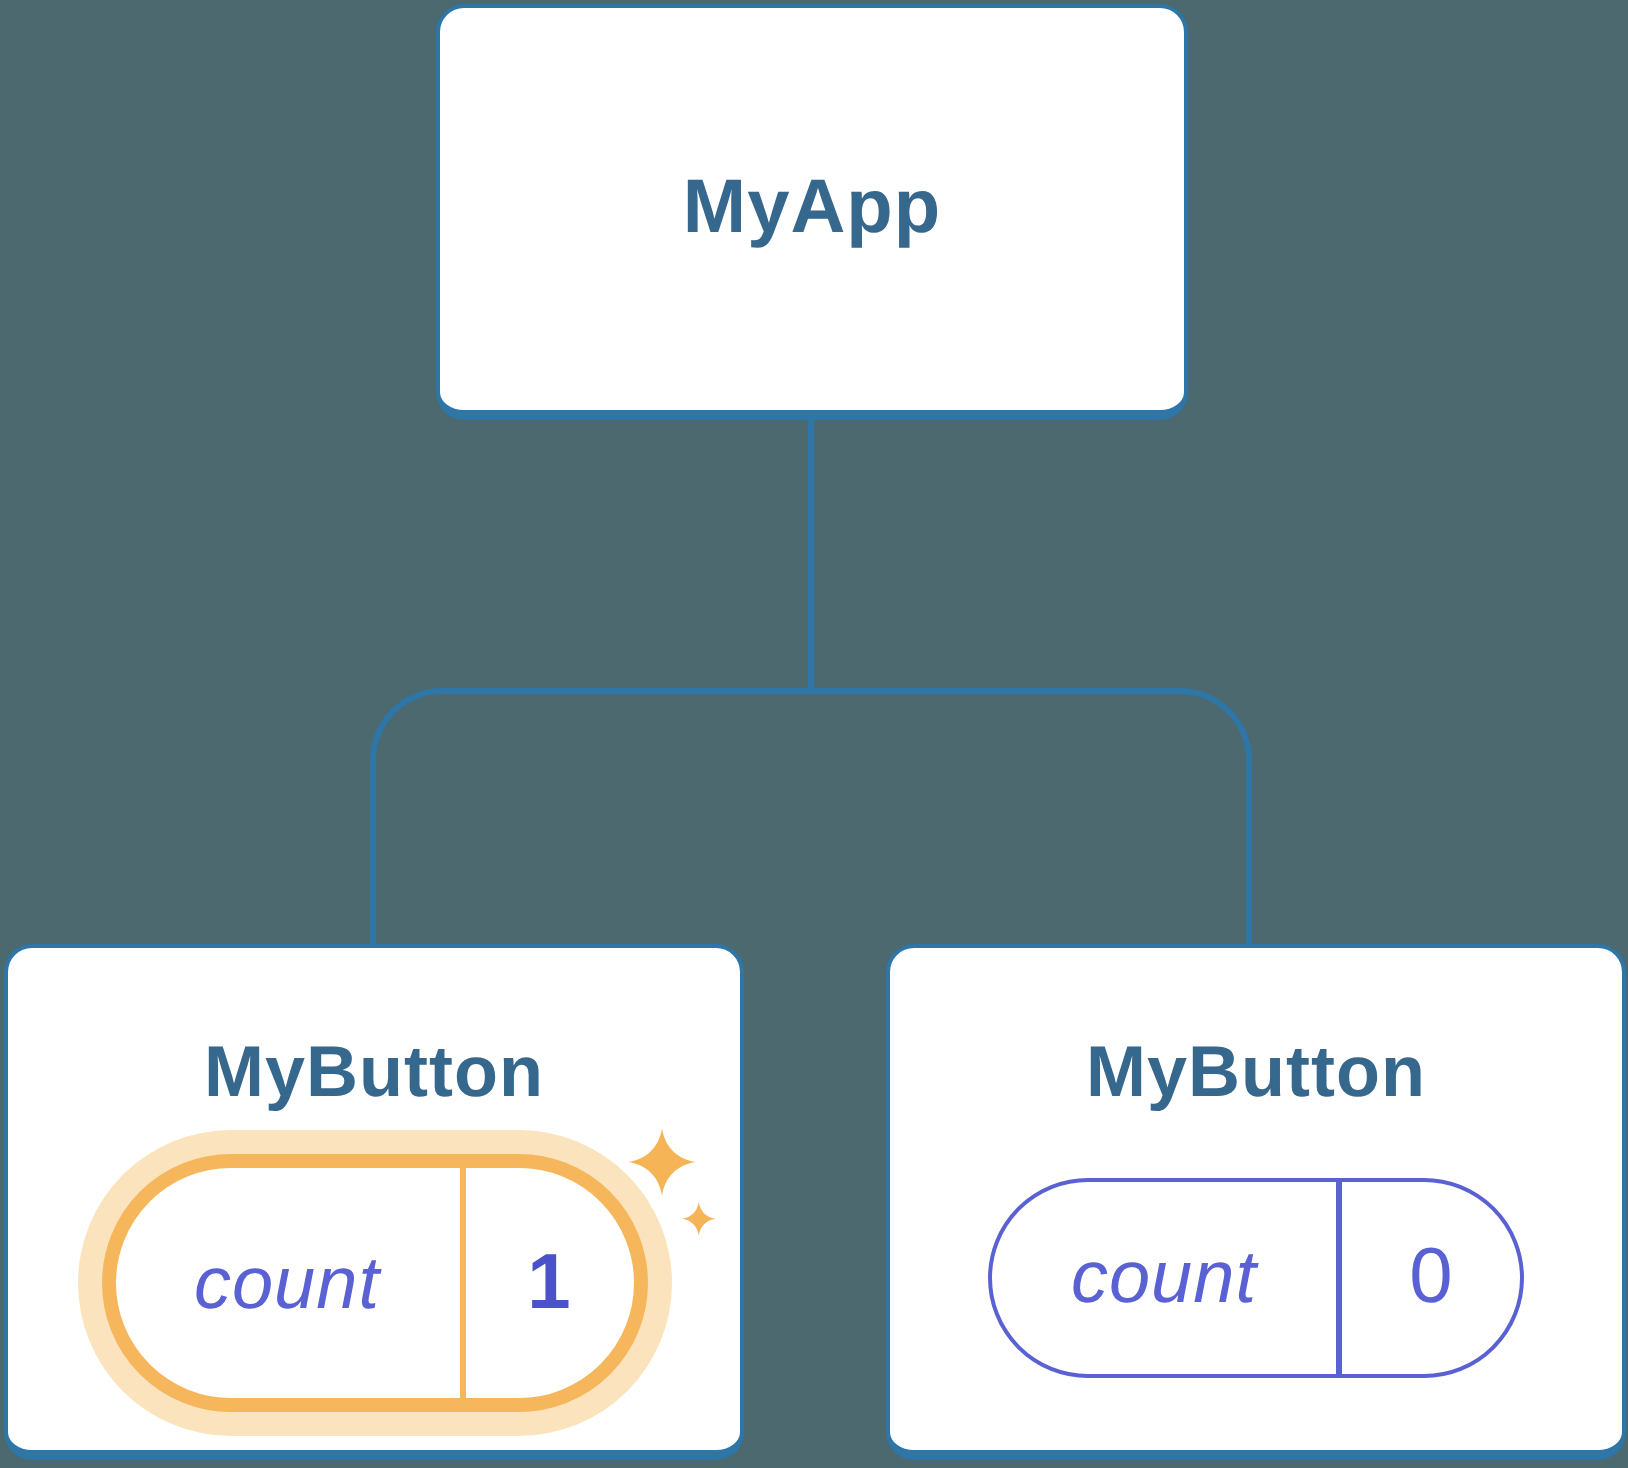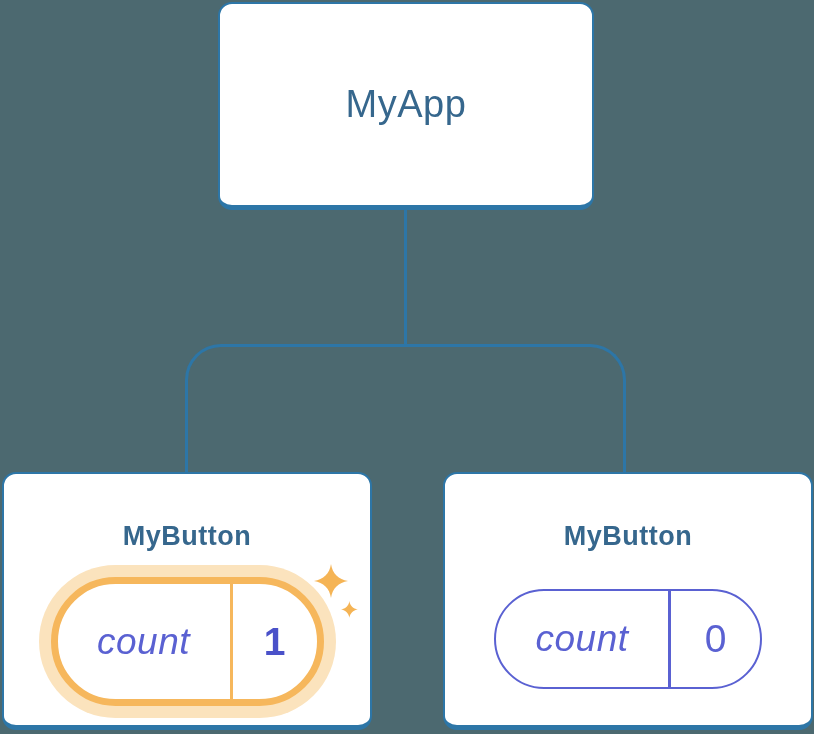--- a/index.html
+++ b/index.html
@@ -31,21 +31,21 @@
     border-radius: 14px;
   }
   .card-root {
     left: 218px; top: 2px;
     width: 376px; height: 208px;
     display: flex; align-items: center; justify-content: center;
   }
   .node-label {
     color: var(--node-text-blue);
     font-size: 38px;
-    font-weight: 400;
+    font-weight: 700;
     letter-spacing: 0.5px;
   }
   .stem {
     position: absolute;
     left: 404px; top: 209px;
     width: 3px; height: 136px;
     background: var(--connector-blue);
   }
   .bracket {
     position: absolute;
@@ -58,21 +58,21 @@
   .card-child {
     top: 472px;
     width: 370px; height: 258px;
   }
   .card-child-left  { left: 2px; }
   .card-child-right { left: 443px; }
   .child-title {
     margin-top: 42px;
     text-align: center;
     color: var(--node-text-blue);
-    font-size: 27px;
+    font-size: 36px;
     font-weight: 600;
     letter-spacing: 0.5px;
     line-height: 40px;
   }
   
   .pill {
     display: flex;
     align-items: stretch;
     border-radius: 999px;
     background: var(--card-bg);

